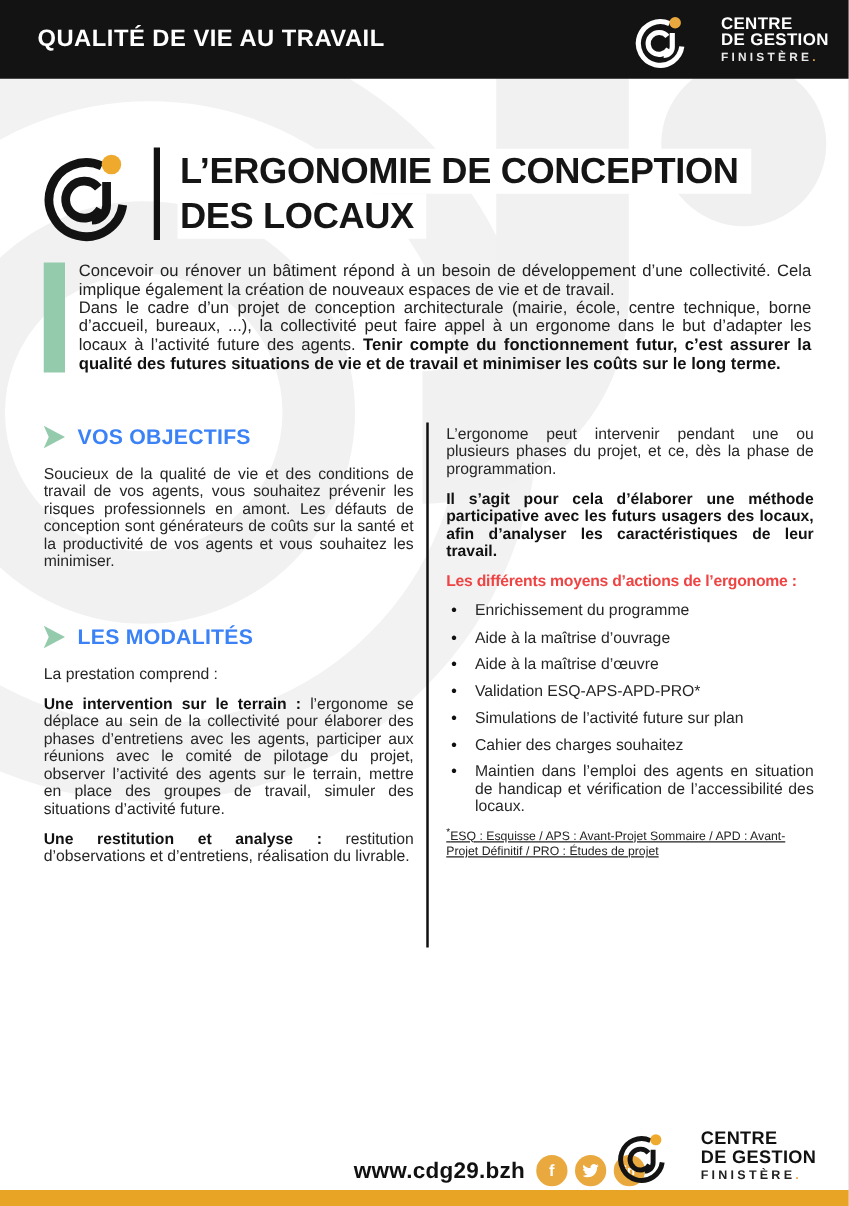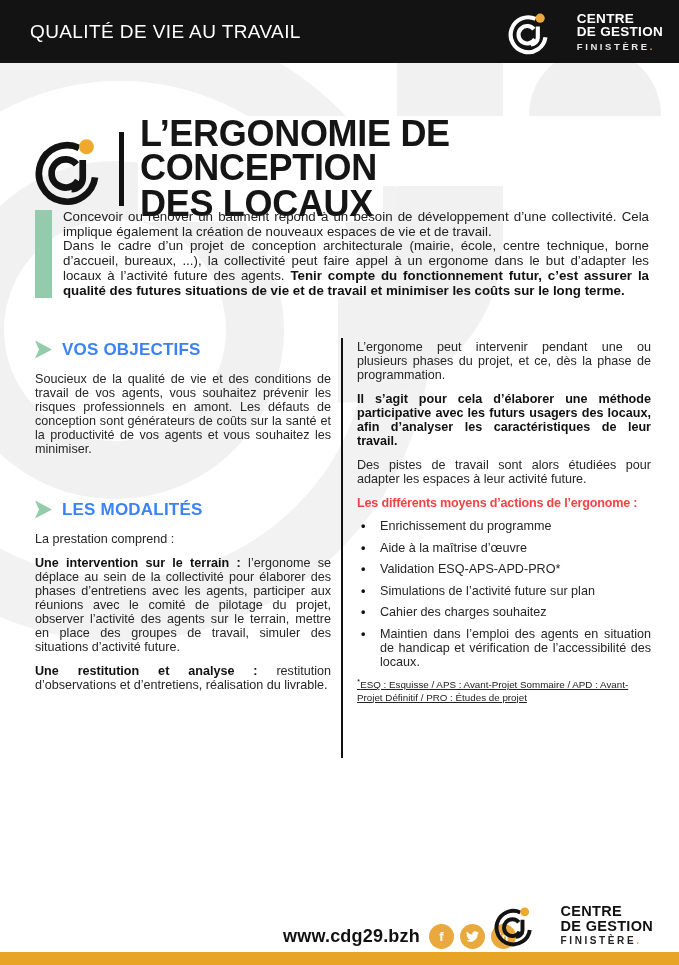--- a/index.html
+++ b/index.html
@@ -11,36 +11,36 @@
   
   .watermark{ position:absolute; inset:0; z-index:0; pointer-events:none; }
   
   .header{
     position:absolute; top:0; left:0; width:679px; height:63px;
     background:#131313; z-index:3;
     display:flex; align-items:center; justify-content:space-between;
     padding:0 16px 0 30px;
   }
   .header-title{
-    color:#fff; font-size:19px; font-weight:normal; letter-spacing:.4px;
+    color:#fff; font-size:19px; font-weight:bold; letter-spacing:.4px;
   }
   .brand{ display:flex; align-items:center; gap:24px; }
   .brand-text{ display:flex; flex-direction:column; }
   .brand-l1,.brand-l2{ font-size:13.5px; line-height:13.5px; font-weight:bold; color:#fff; letter-spacing:.3px; }
   .brand-l3{ font-size:9.5px; letter-spacing:2.6px; color:#e8e8e8; margin-top:2px; font-weight:bold; }
   .brand-l3 .gold-dot{ color:#EAA93E; letter-spacing:0; }
   .brand.dark .brand-l1,.brand.dark .brand-l2{ color:#111; }
   .brand.dark .brand-l3{ color:#222; }
   
   .title-block{
     position:absolute; top:116px; left:33px; z-index:2;
     display:flex; align-items:center;
   }
   .title-bar{ width:5px; height:74px; background:#111; margin:0 14px 0 12px; }
-  .doc-title{ font-size:36px; line-height:34px; font-weight:bold; color:#151515; letter-spacing:-.3px; }
+  .doc-title{ font-size:29px; line-height:34px; font-weight:bold; color:#151515; letter-spacing:-.3px; }
   .doc-title span{ display:inline-block; background:#fff; padding:1px 10px 1px 2px; }
   
   .intro{
     position:absolute; top:210px; left:35px; width:614px; z-index:2;
     border-left:17px solid #93CBAC; padding-left:11px;
     font-size:13.3px; line-height:14.7px; text-align:justify; color:#222;
   }
   .intro p{ margin:0; }
   .intro strong{ color:#111; }
   
@@ -151,25 +151,25 @@
     <p>La prestation comprend :</p>
     <p><span class="lead">Une intervention sur le terrain :</span><span> l’ergonome se déplace au sein de la collectivité pour élaborer des phases d’entretiens avec les agents, participer aux réunions avec le comité de pilotage du projet, observer l’activité des agents sur le terrain, mettre en place des groupes de travail, simuler des situations d’activité future.</span></p>
     <p><span class="lead">Une restitution et analyse :</span><span> restitution d’observations et d’entretiens, réalisation du livrable.</span></p>
   </div>
 
   <div class="divider"></div>
 
   <div class="col col-right">
     <p>L’ergonome peut intervenir pendant une ou plusieurs phases du projet, et ce, dès la phase de programmation.</p>
     <p class="lead">Il s’agit pour cela d’élaborer une méthode participative avec les futurs usagers des locaux, afin d’analyser les caractéristiques de leur travail.</p>
-    <p>Des pistes de travail sont alors étudiées pour adapter les espaces à leur activité future.</p>
 
     <p class="list-title">Les différents moyens d’actions de l’ergonome :</p>
     <ul class="means">
       <li>Enrichissement du programme</li>
+      <li>Aide à la maîtrise d’ouvrage</li>
       <li>Aide à la maîtrise d’œuvre</li>
       <li>Validation ESQ-APS-APD-PRO*</li>
       <li>Simulations de l’activité future sur plan</li>
       <li>Cahier des charges souhaitez</li>
       <li>Maintien dans l’emploi des agents en situation de handicap et vérification de l’accessibilité des locaux.</li>
     </ul>
     <p class="footnote"><sup>*</sup><span>ESQ : Esquisse / APS : Avant-Projet Sommaire / APD : Avant-Projet Définitif / PRO : Études de projet</span></p>
   </div>
 
   <div class="footer-left">

